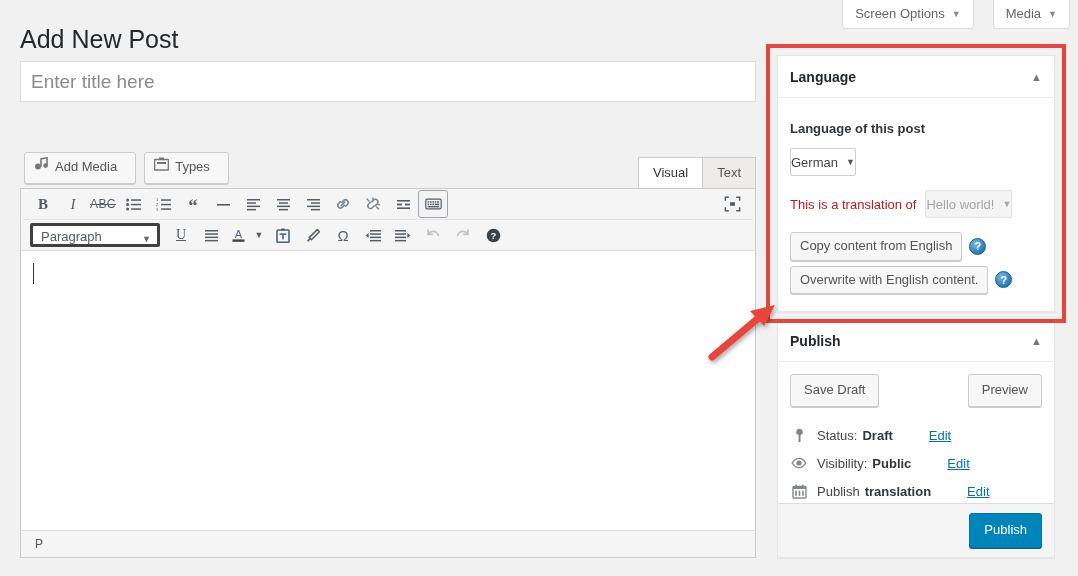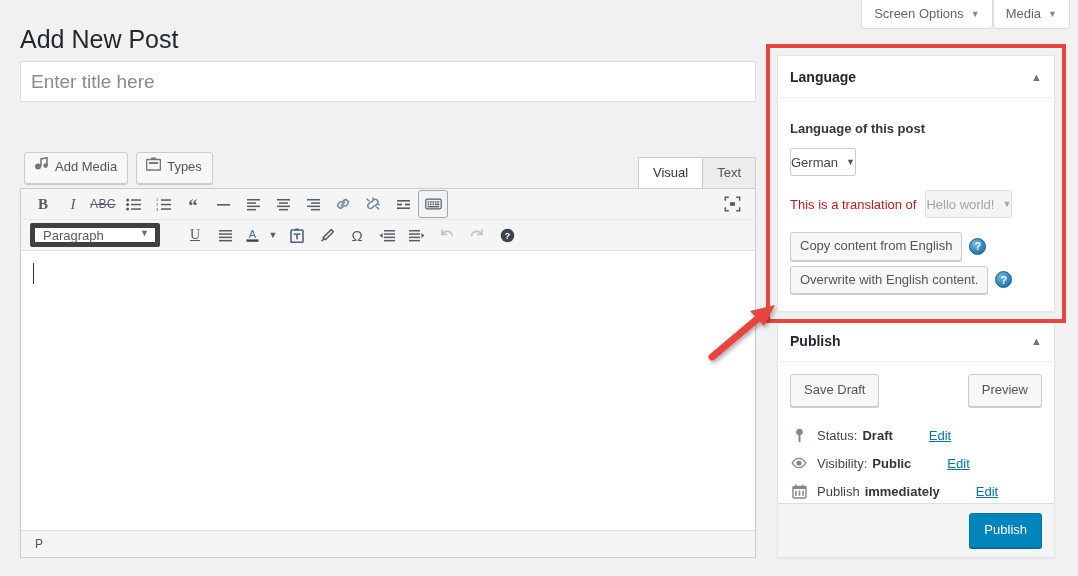--- a/index.html
+++ b/index.html
@@ -6,21 +6,21 @@
   body{
     width:1078px;height:576px;overflow:hidden;
     background:#f1f1f1;
     font-family:"Liberation Sans","DejaVu Sans",sans-serif;
     font-size:13px;color:#444;
     -webkit-font-smoothing:antialiased;
   }
   #root{position:relative;width:1078px;height:576px;}
 
   
-  .screen-meta{position:absolute;top:0;right:8px;display:flex;gap:0;}
+  .screen-meta{position:absolute;top:0;right:8px;display:flex;gap:19px;}
   .meta-btn{
     background:#fff;border:1px solid #ddd;border-top:none;
     border-radius:0 0 4px 4px;
     padding:7px 12px 8px 12px;font-size:13px;color:#666;
     display:flex;align-items:center;gap:7px;cursor:pointer;line-height:1;
   }
   .meta-btn .caret{font-size:9px;color:#888;transform:translateY(1px);}
 
   
   .page-title{
@@ -36,21 +36,21 @@
     font-size:19px;color:#777;padding:3px 10px;
     font-family:inherit;outline:none;
   }
   .title-input::placeholder{color:#8a8a8a;opacity:1;}
 
   
   .media-row{position:absolute;left:24px;top:152px;display:flex;gap:8px;}
   .media-btn{
     display:flex;align-items:center;gap:6px;
     background:#f7f7f7;border:1px solid #ccc;border-radius:3px;
-    padding:4px 10px 5px 9px;font-size:13px;color:#555;cursor:pointer;
+    padding:4px 18px 5px 9px;font-size:13px;color:#555;cursor:pointer;
     box-shadow:0 1px 0 #ccc;line-height:1.6;
   }
 
   
   .editor-tabs{position:absolute;right:322px;top:157px;display:flex;}
   .etab{
     padding:5px 14px 7px;font-size:13px;color:#555;cursor:pointer;
     border:1px solid #ccc;background:#edeceb;margin-left:-1px;
     border-bottom:none;line-height:1.5;
   }
@@ -72,23 +72,23 @@
     color:#555d66;cursor:pointer;border:1px solid transparent;border-radius:2px;
     font-size:14px;flex:none;
   }
   .tbtn.boxed{border:1px solid #a0a5aa;background:#f3f3f3;border-radius:3px;}
   .tbtn.dim{color:#c3c4c5;}
   .tbtn svg{display:block;}
   .spacer{flex:1;}
 
   .para-select{
     height:24px;min-width:130px;box-sizing:border-box;
-    border:5px solid #404040;background:#fff;border-radius:2px;
-    display:flex;align-items:flex-start;justify-content:space-between;
-    padding:0 6px 0 8px;font-size:13px;color:#555d66;margin:0 20px 0 2px;cursor:pointer;
+    border:3px solid #404040;background:#fff;border-radius:2px;
+    display:flex;align-items:flex-end;justify-content:space-between;
+    padding:0 6px 0 8px;font-size:13px;color:#555d66;margin:0 6px 0 2px;cursor:pointer;
   }
   .para-select .caret{font-size:9px;color:#666;}
 
   .edit-body{position:relative;height:calc(100% - 61px - 26px);background:#fff;}
   .caret-line{
     position:absolute;left:12px;top:12px;width:1px;height:21px;background:#333;
   }
   .statusbar{
     position:absolute;left:0;right:0;bottom:0;height:26px;
     border-top:1px solid #ddd;background:#f5f5f5;
@@ -500,21 +500,21 @@
               <rect x="3.4" y="0.6" width="1.6" height="2.6" fill="#82878c"></rect>
               <rect x="10" y="0.6" width="1.6" height="2.6" fill="#82878c"></rect>
               <g fill="#82878c">
                 <rect x="3.2" y="6.6" width="1.6" height="5.2"></rect>
                 <rect x="6.7" y="6.6" width="1.6" height="5.2"></rect>
                 <rect x="10.2" y="6.6" width="1.6" height="5.2"></rect>
               </g>
             </svg>
         </span>
         <span>Publish</span>
-        <b style="margin-left:-4px;">immediately</b>
+        <b style="margin-left:-4px;">translation</b>
         <a style="margin-left:-4px;">Edit</a>
       </div>
     </div>
 
     <div class="pub-foot">
       <button class="btn-primary">Publish</button>
     </div>
   </div>
 
   <div class="highlight-box"></div>

